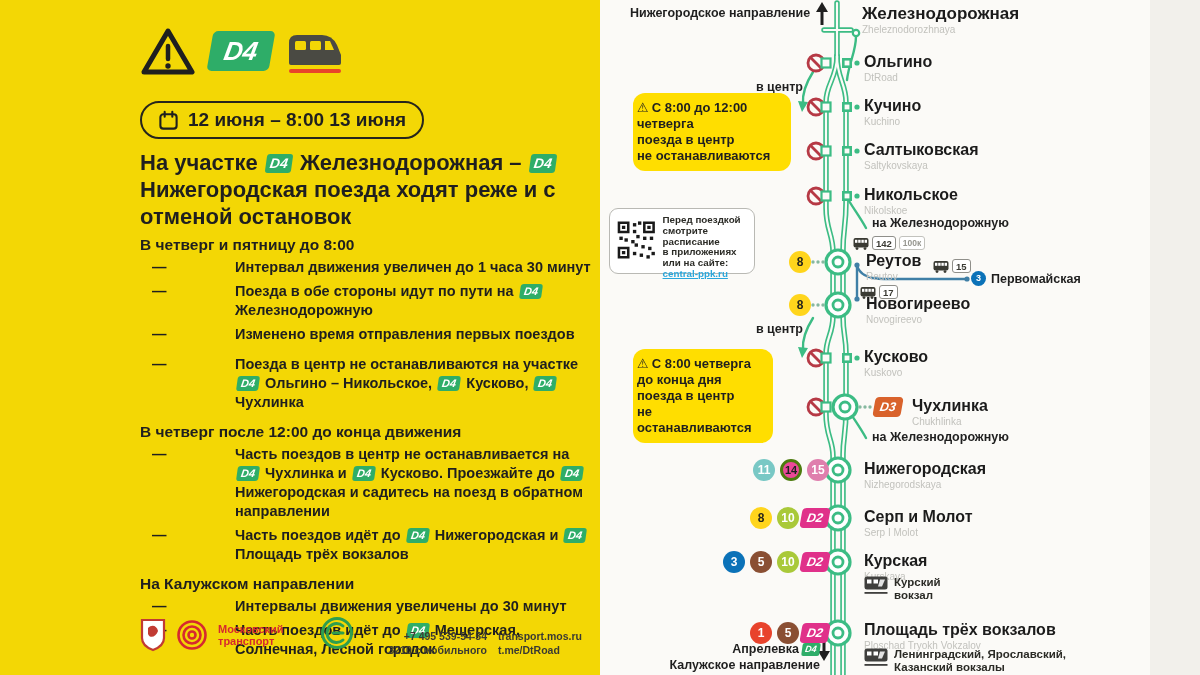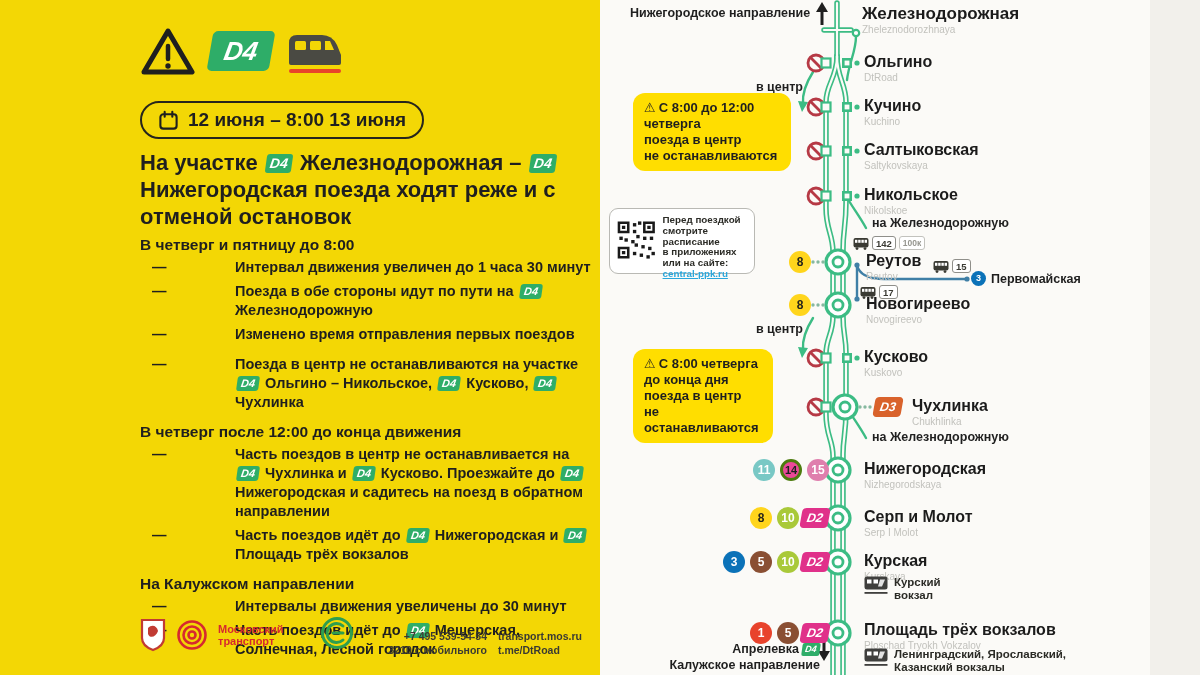--- a/index.html
+++ b/index.html
@@ -58,21 +58,21 @@
             font-style:italic; font-weight:700; font-size:12.5px; transform:skewX(-10deg); }
   .dbadge.d2 { background:#E0318A; } .dbadge.d3 { background:#D9622B; }
   .ibadge-sm { display:inline-block; background:#2EAD68; color:#fff; border-radius:2px; padding:0 3px;
                font-size:9px; line-height:13px; font-weight:700; font-style:italic; transform:skewX(-8deg); vertical-align:1px; }
 
   .busrow { position:absolute; display:flex; align-items:center; gap:3px; }
   .busbadge { border:1.5px solid #8F8F8A; border-radius:3px; background:#fff; color:#3A3A33;
               font-size:9.5px; font-weight:700; height:14px; line-height:11px; display:flex; align-items:center; padding:0 3px; }
   .busbadge.gray { border-color:#C2C2BD; color:#96968F; font-size:8.5px; }
 
-  .callout { position:absolute; background:#FFDE00; border-radius:12px; padding:7px 11px; font-size:13px;
+  .callout { position:absolute; background:#FFDE00; border-radius:12px; padding:7px 4px; font-size:13px;
              font-weight:700; color:#1F1F1F; line-height:16px; }
   .callout.big { font-size:16px; line-height:21px; padding:8px 13px; }
   .warn-glyph { font-weight:400; margin-right:3px; }
   .warn-glyph::before { content:"\26A0"; }
 
   .qr-box { position:absolute; left:609px; top:208px; width:146px; height:66px; background:#fff;
             border:1.5px solid #B9B9B4; border-radius:9px; display:flex; gap:6px; padding:6px; }
   .qr-text { font-size:9.8px; line-height:10.8px; font-weight:600; color:#2B2B26; }
   .qr-link { color:#2AA7DC; text-decoration:underline; font-weight:700; }
 

